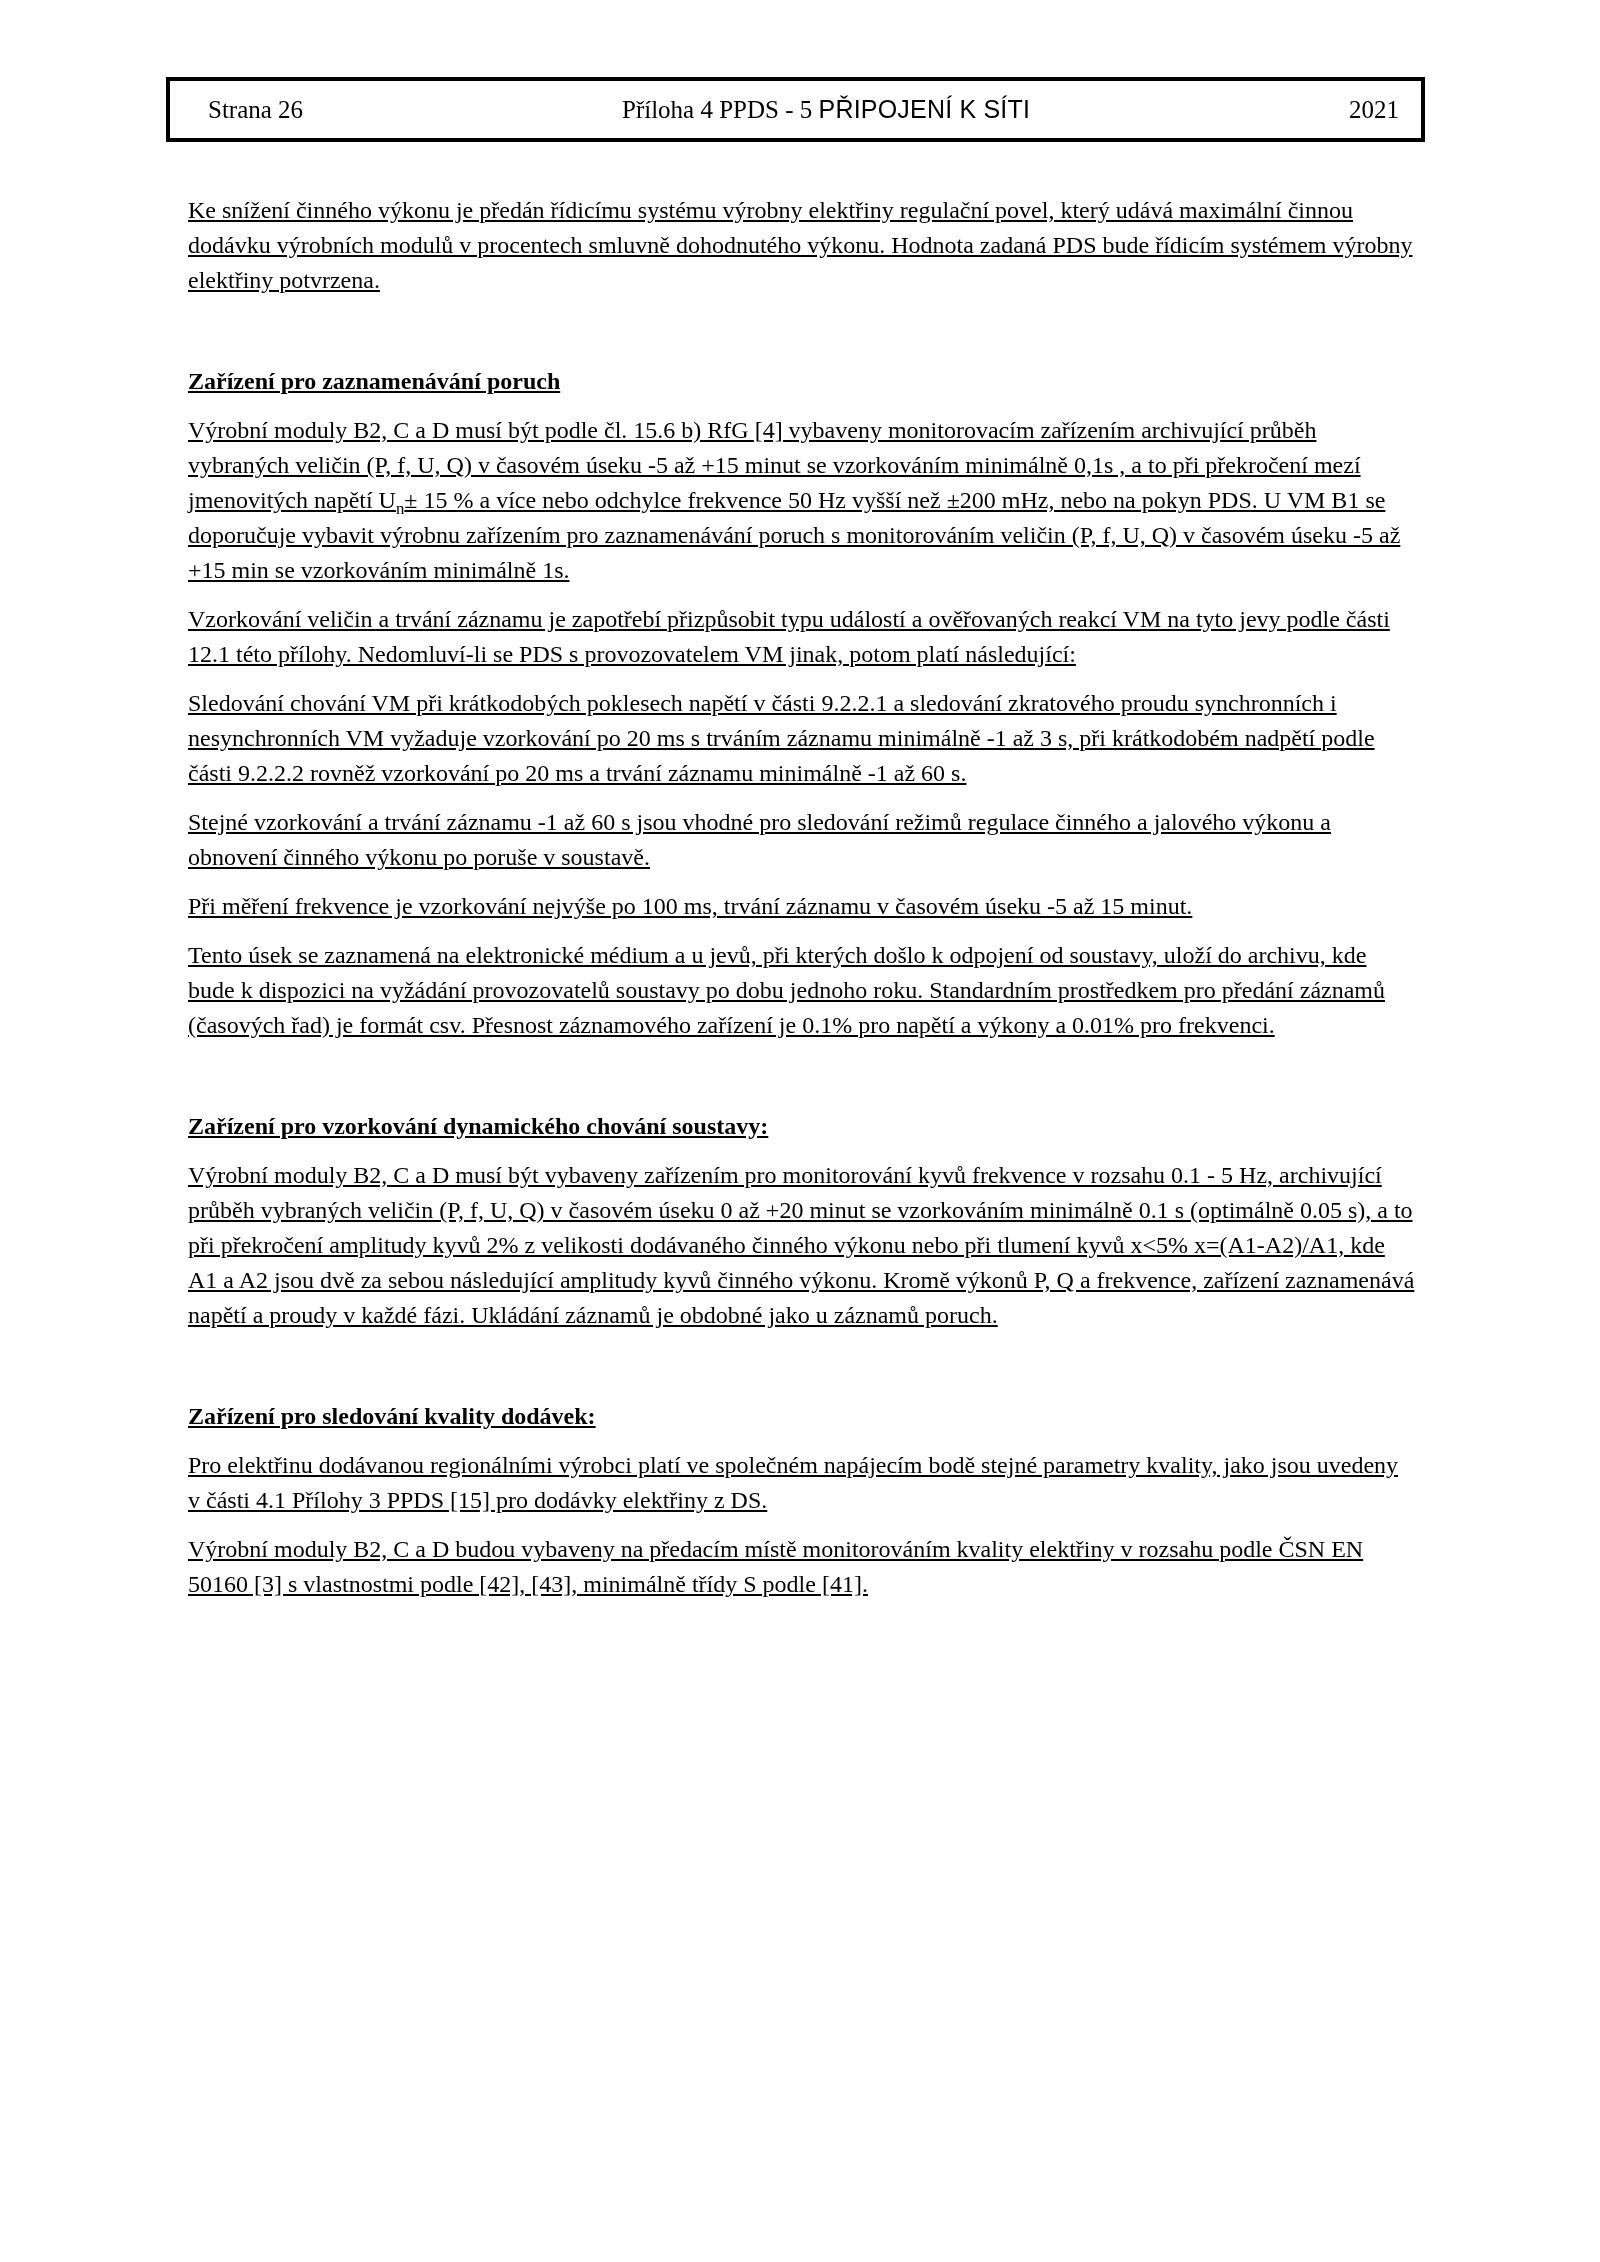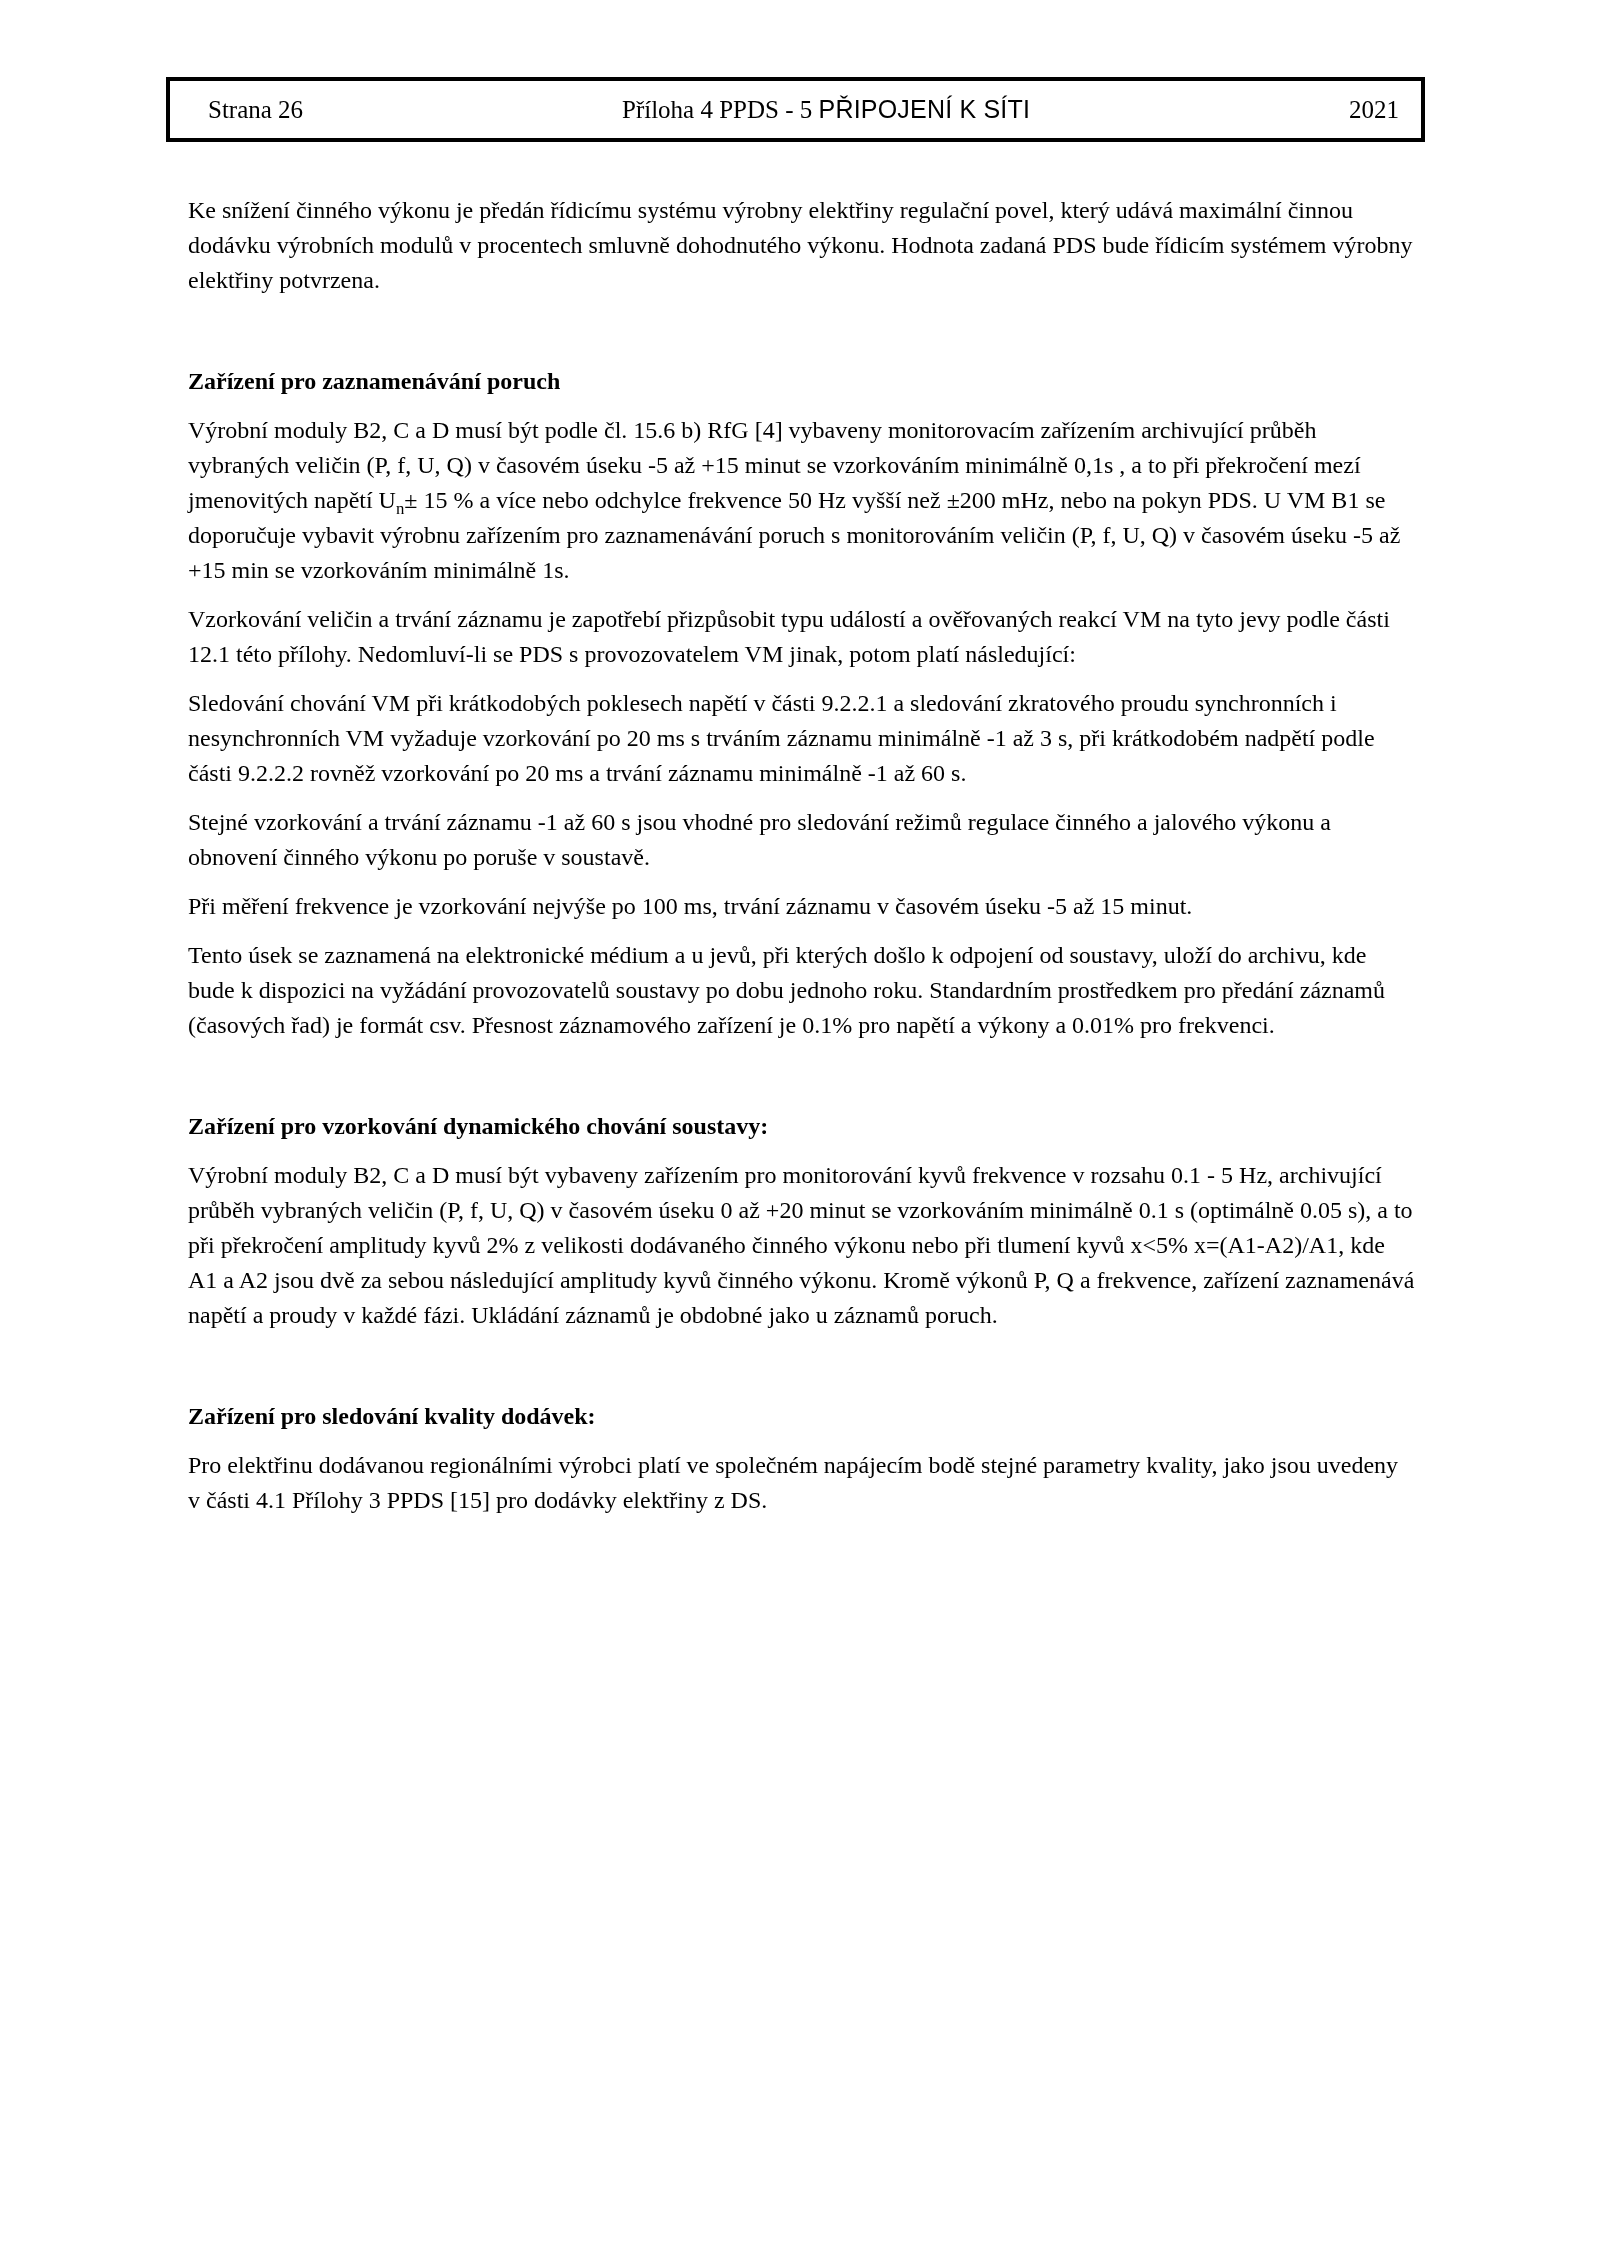--- a/index.html
+++ b/index.html
@@ -47,20 +47,21 @@
   }
   
   .doc-body {
     position: absolute;
     left: 188px;
     top: 193px;
     width: 1228px;
     font-size: 24px;
     line-height: 35px;
     text-align: left;
+    text-decoration: underline;
   }
   .doc-body p {
     margin: 0 0 14px 0;
   }
   .doc-body h3 {
     font-size: 24px;
     line-height: 35px;
     font-weight: bold;
     margin: 66px 0 14px 0;
   }
@@ -99,15 +100,16 @@
   <p class="gap-before">Tento úsek se zaznamená na elektronické médium a u jevů, při kterých došlo k odpojení od soustavy, uloží do archivu, kde bude k dispozici na vyžádání provozovatelů soustavy po dobu jednoho roku. Standardním prostředkem pro předání záznamů (časových řad) je formát csv. Přesnost záznamového zařízení je 0.1% pro napětí a výkony a 0.01% pro frekvenci.</p>
 
   <h3>Zařízení pro vzorkování dynamického chování soustavy:</h3>
 
   <p>Výrobní moduly B2, C a D musí být vybaveny zařízením pro monitorování kyvů frekvence v rozsahu 0.1 - 5 Hz, archivující průběh vybraných veličin (P, f, U, Q) v časovém úseku 0 až +20 minut se vzorkováním minimálně 0.1 s (optimálně 0.05 s), a to při překročení amplitudy kyvů 2% z velikosti dodávaného činného výkonu nebo při tlumení kyvů x&lt;5% x=(A1-A2)/A1, kde A1 a A2 jsou dvě za sebou následující amplitudy kyvů činného výkonu. Kromě výkonů P, Q a frekvence, zařízení zaznamenává napětí a proudy v každé fázi. Ukládání záznamů je obdobné jako u záznamů poruch.</p>
 
   <h3>Zařízení pro sledování kvality dodávek:</h3>
 
   <p>Pro elektřinu dodávanou regionálními výrobci platí ve společném napájecím bodě stejné parametry kvality, jako jsou uvedeny v části 4.1 Přílohy 3 PPDS [15] pro dodávky elektřiny z DS.</p>
 
+  <p>Výrobní moduly B2, C a D budou vybaveny na předacím místě monitorováním kvality elektřiny v rozsahu podle ČSN EN 50160 [3] s vlastnostmi podle [42], [43], minimálně třídy S podle [41].</p>
 
 
 </div>
 
 </body></html>

